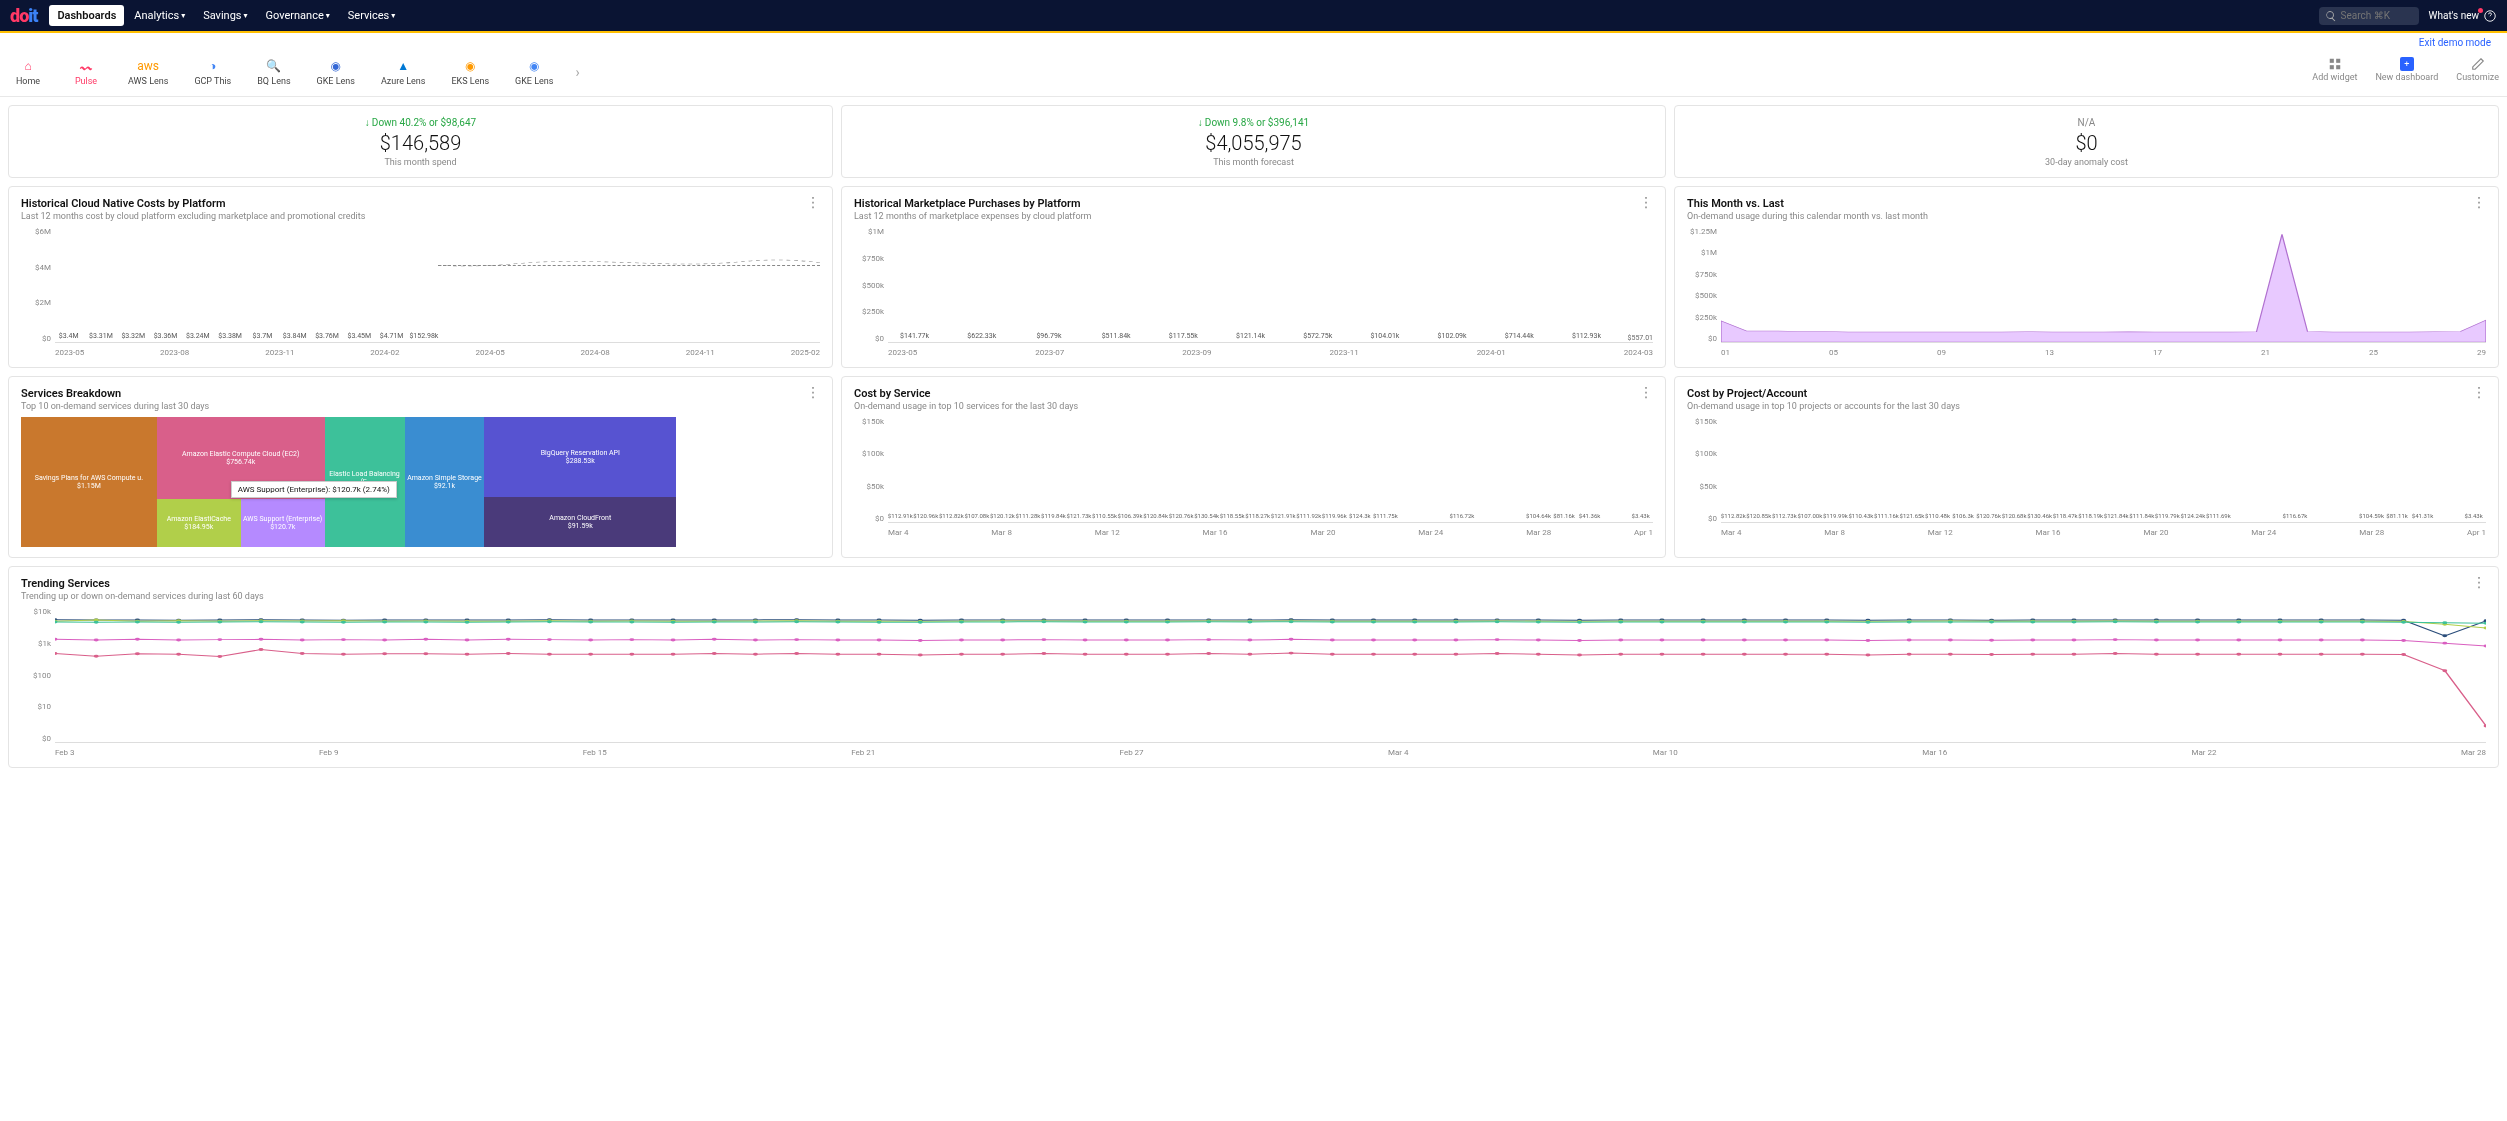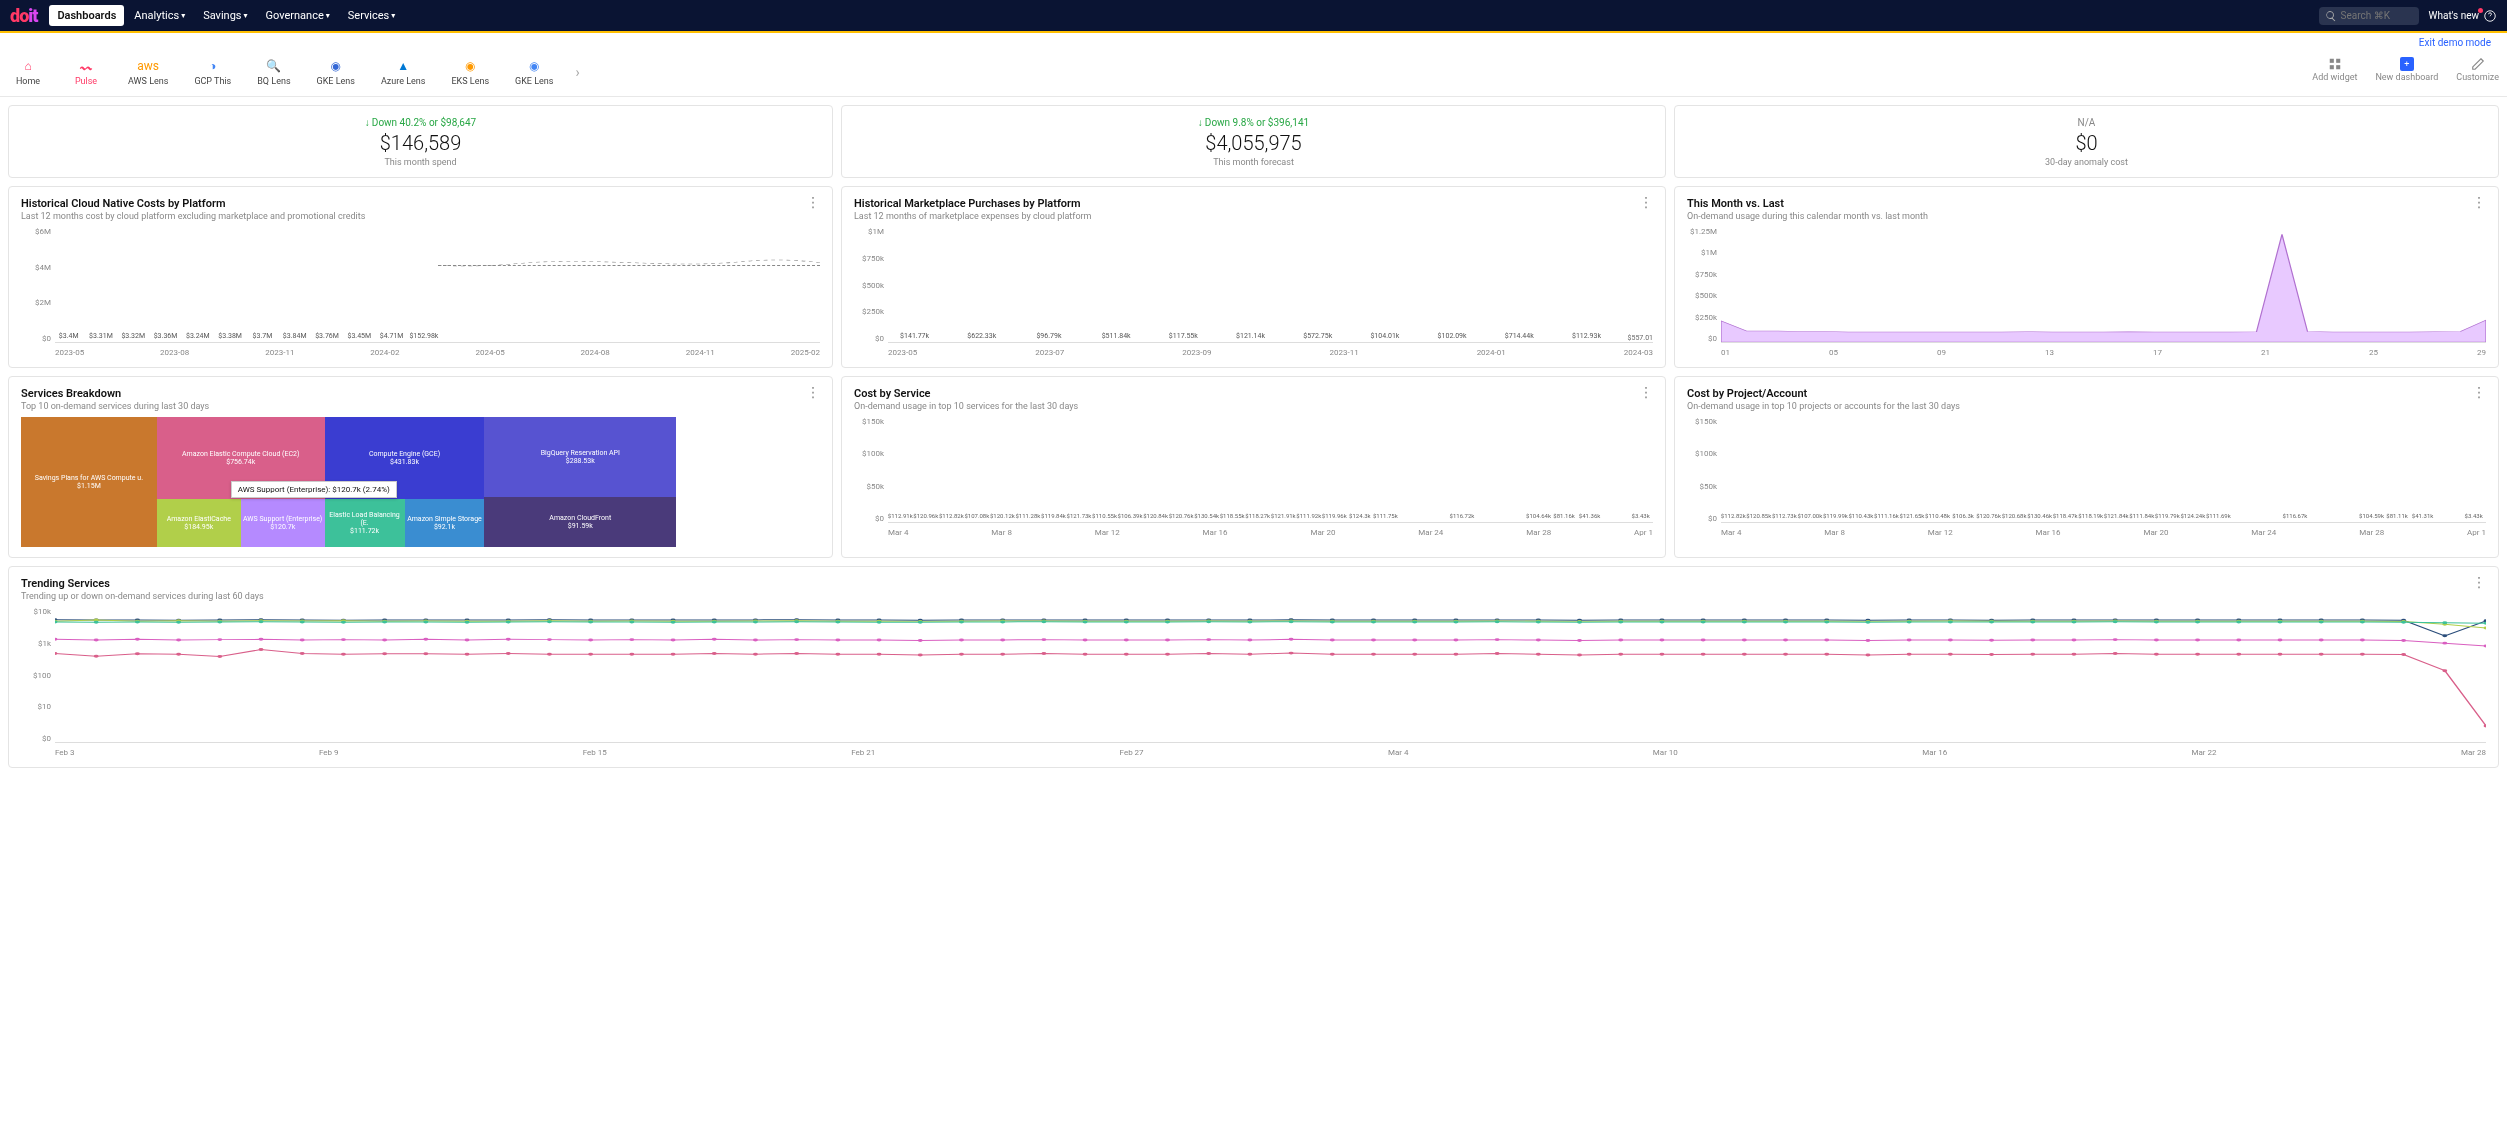--- a/index.html
+++ b/index.html
@@ -2,21 +2,21 @@
 <html><head>
 <meta charset="utf-8">
 <style>
 * { margin: 0; padding: 0; box-sizing: border-box; font-family: -apple-system, BlinkMacSystemFont, "Segoe UI", Roboto, sans-serif; }
 body { background: #fff; font-size: 11px; color: #111; }
 
 
 .topbar { background: #0a1433; height: 33px; display: flex; align-items: center; padding: 0 10px; border-bottom: 2px solid #ffbf00; }
 .logo { font-weight: 900; font-size: 18px; color: #fff; margin-right: 12px; letter-spacing: -1px; }
 .logo .d { color: #ff3966; }
-.logo .o { color: #d946ef; }
+.logo .o { color: #3b82f6; }
 .nav { display: flex; gap: 2px; }
 .nav-btn { background: transparent; color: #fff; border: none; padding: 4px 8px; font-size: 11px; cursor: pointer; display: flex; align-items: center; gap: 2px; border-radius: 3px; }
 .nav-btn.active { background: #fff; color: #111; font-weight: 600; }
 .nav-btn .caret { font-size: 8px; }
 .top-right { margin-left: auto; display: flex; align-items: center; gap: 10px; }
 .search { background: #2a3450; border-radius: 4px; padding: 3px 6px; display: flex; align-items: center; gap: 4px; width: 100px; }
 .search svg { width: 12px; height: 12px; fill: #aaa; }
 .search input { background: transparent; border: none; color: #ccc; font-size: 10px; width: 60px; outline: none; }
 .whats-new { color: #fff; font-size: 10px; display: flex; align-items: center; gap: 4px; cursor: pointer; position: relative; }
 .whats-new .dot { width: 5px; height: 5px; background: #ff3966; border-radius: 50%; position: absolute; top: -1px; right: 14px; }
@@ -432,24 +432,20 @@
                 <div>$184.95k</div>
               </div>
               <div class="tm-cell" style="background:#b58aff;flex:1;position:relative">
                 <div>AWS Support (Enterprise)</div>
                 <div>$120.7k</div>
                 <div class="tooltip" style="top:-18px;left:-10px">AWS Support (Enterprise): $120.7k (2.74%)</div>
               </div>
             </div>
           </div>
           <div style="display:flex;flex-direction:column;width:20%">
-            <div class="tm-cell" style="background:#3a3dd1;flex:62">
-              <div>Compute Engine (GCE)</div>
-              <div>$431.83k</div>
-            </div>
             <div style="display:flex;flex:38">
               <div class="tm-cell" style="background:#3dc19a;flex:1">
                 <div>Elastic Load Balancing (E.</div>
                 <div>$111.72k</div>
               </div>
               <div class="tm-cell" style="background:#3a8dd1;flex:1">
                 <div>Amazon Simple Storage</div>
                 <div>$92.1k</div>
               </div>
             </div>

